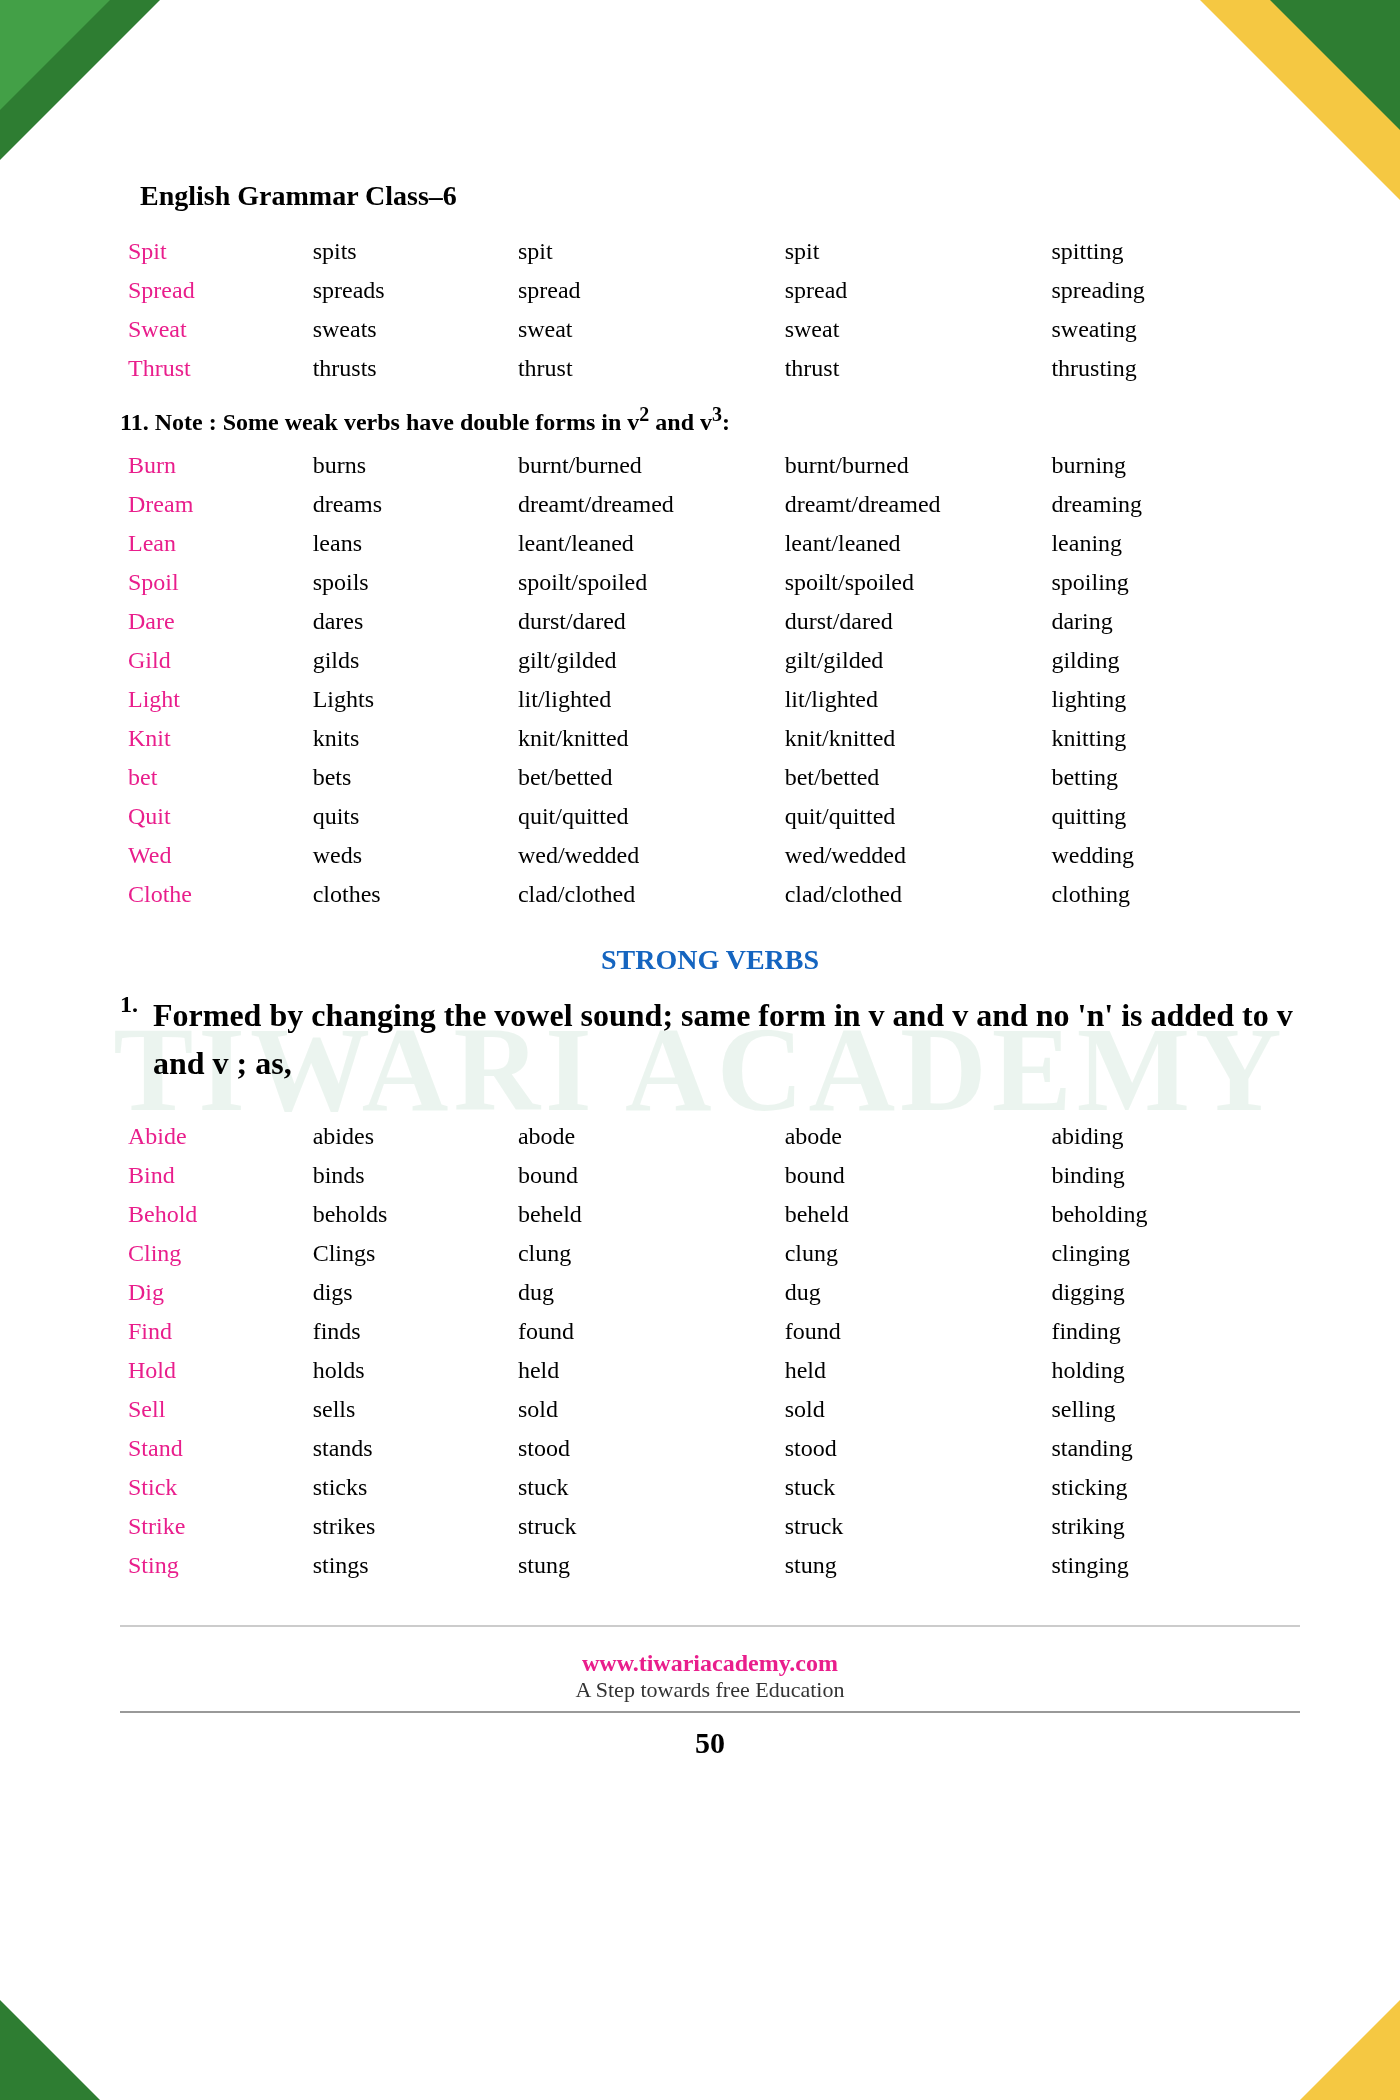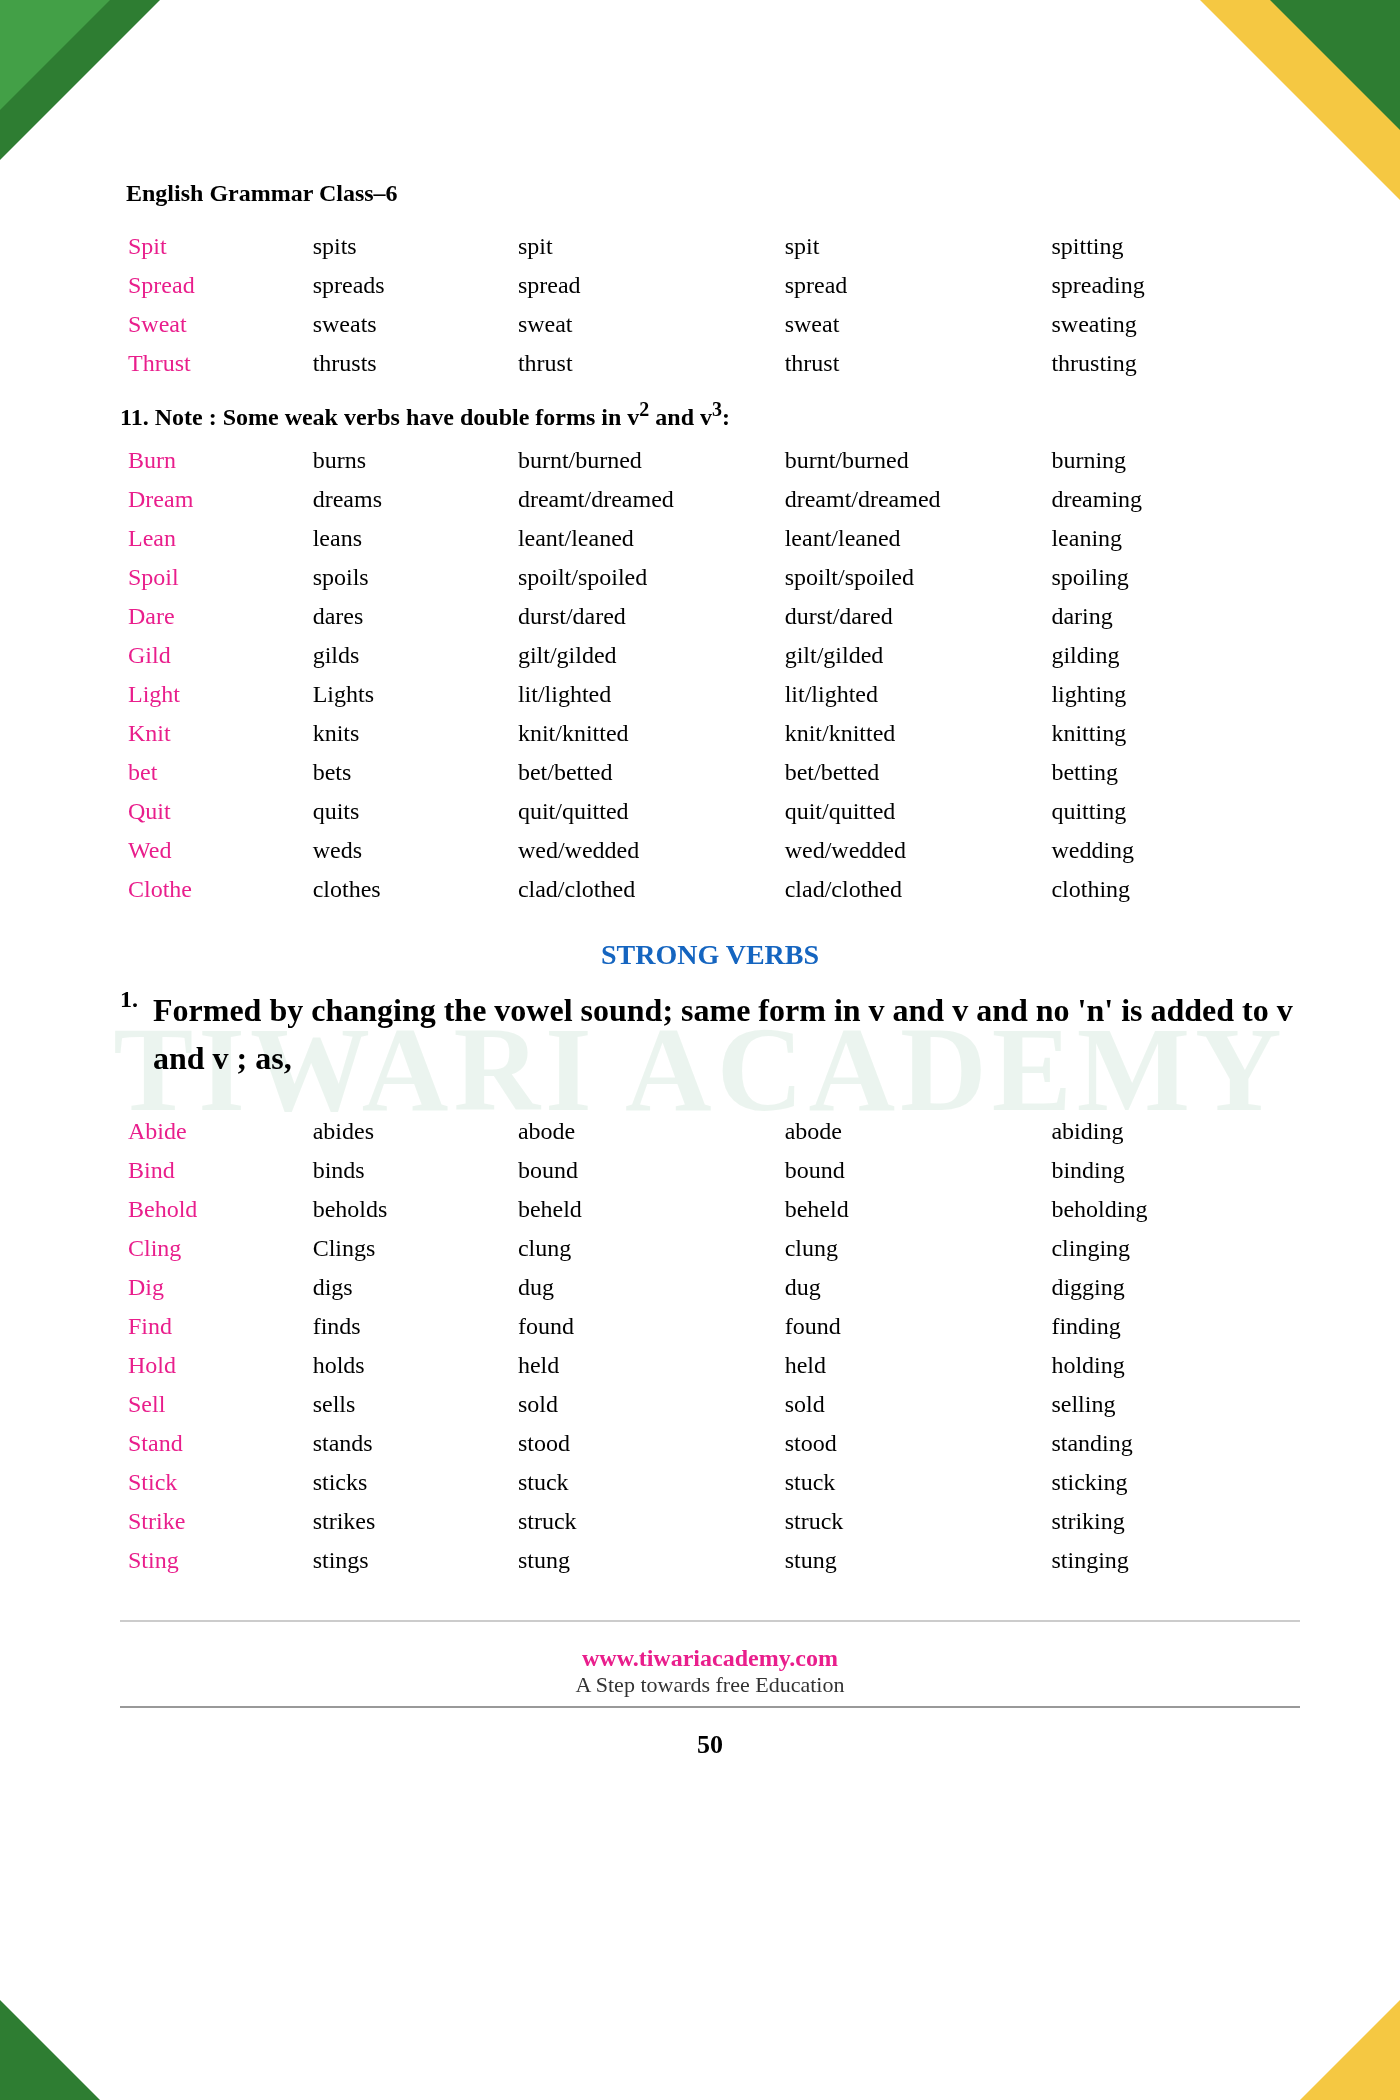--- a/index.html
+++ b/index.html
@@ -79,25 +79,25 @@
       margin-top: 20px;
     }
 
     .page-content {
       position: relative;
       z-index: 1;
       padding: 180px 100px 100px 120px;
     }
 
     .page-title {
-      font-size: 24px;
+      font-size: 28px;
       font-weight: bold;
       margin-bottom: 20px;
       text-align: left;
-      margin-left: 6px;
+      margin-left: 20px;
     }
 
     
     .verb-table {
       width: 100%;
       border-collapse: collapse;
       font-size: 24px;
       margin-bottom: 10px;
     }
 
@@ -173,24 +173,24 @@
       font-weight: bold;
       text-decoration: none;
     }
 
     .footer-tagline {
       font-size: 22px;
       color: #333;
     }
 
     .page-number {
-      font-size: 26px;
+      font-size: 30px;
       font-weight: bold;
       text-align: center;
-      margin-top: 22px;
+      margin-top: 13px;
     }
 
     .divider-line {
       border: none;
       border-top: 2px solid #999;
       margin: 8px 0;
     }
   </style>
 </head>
 <body>

